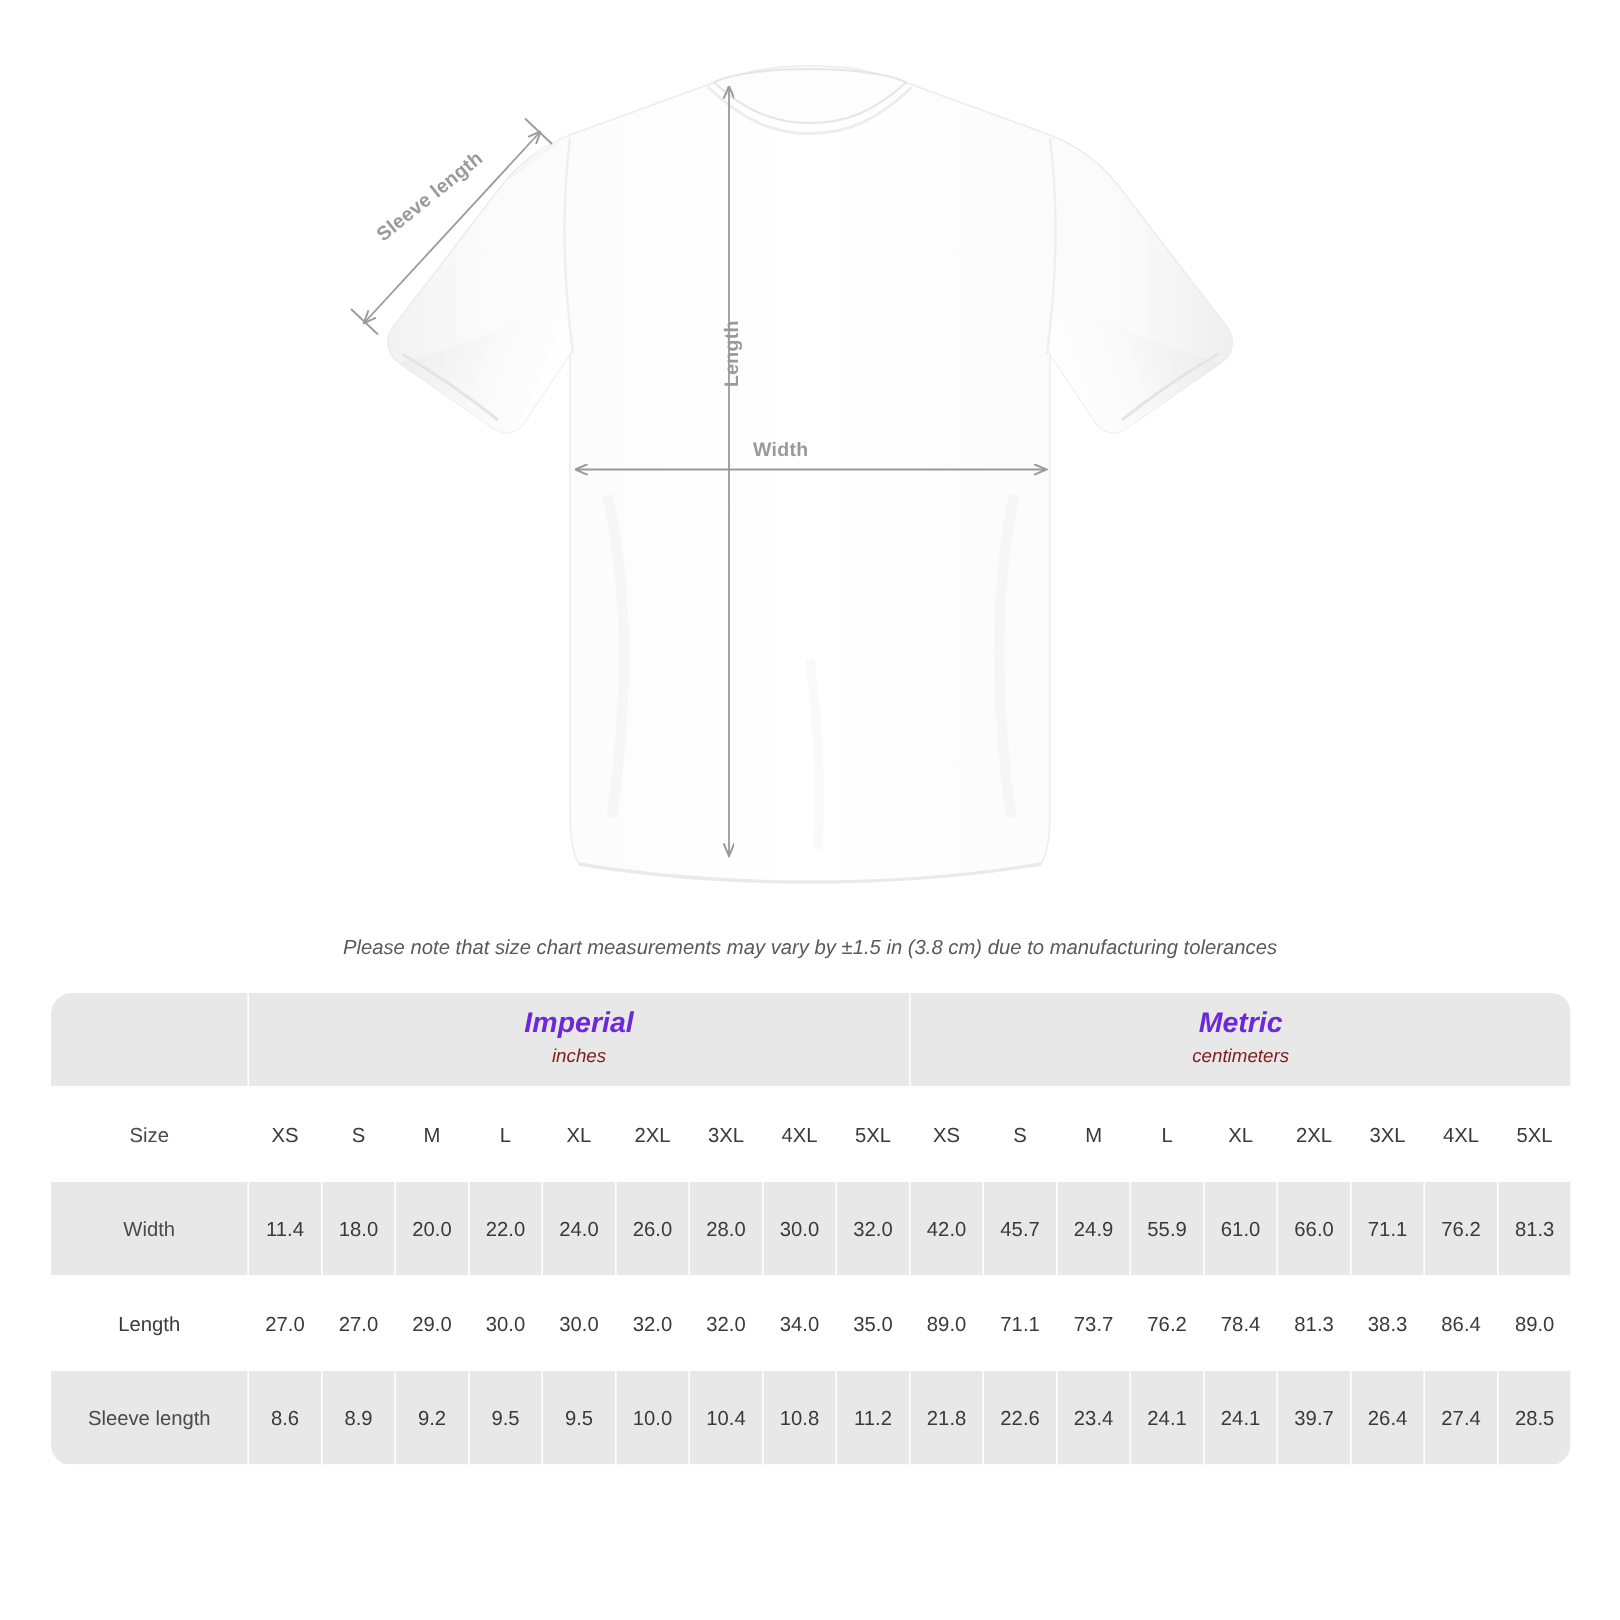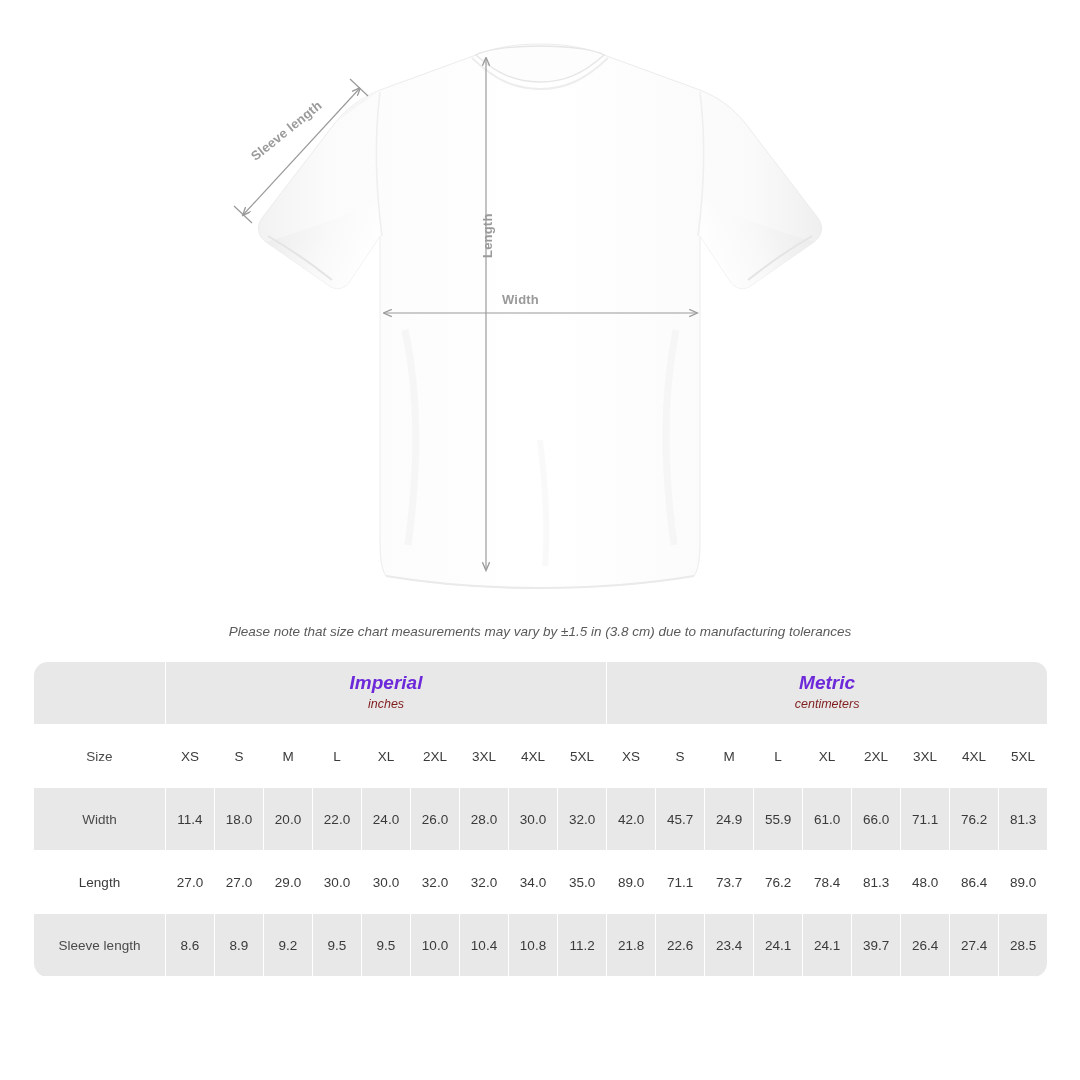--- a/index.html
+++ b/index.html
@@ -307,21 +307,21 @@
         <td>32.0</td>
         <td>32.0</td>
         <td>34.0</td>
         <td>35.0</td>
         <td>89.0</td>
         <td>71.1</td>
         <td>73.7</td>
         <td>76.2</td>
         <td>78.4</td>
         <td>81.3</td>
-        <td>48.0</td>
+        <td>38.3</td>
         <td>86.4</td>
         <td>89.0</td>
       </tr>
 
       <tr class="row-band">
         <td class="rowlabel corner-bl">Sleeve length</td>
         <td>8.6</td>
         <td>8.9</td>
         <td>9.2</td>
         <td>9.5</td>

